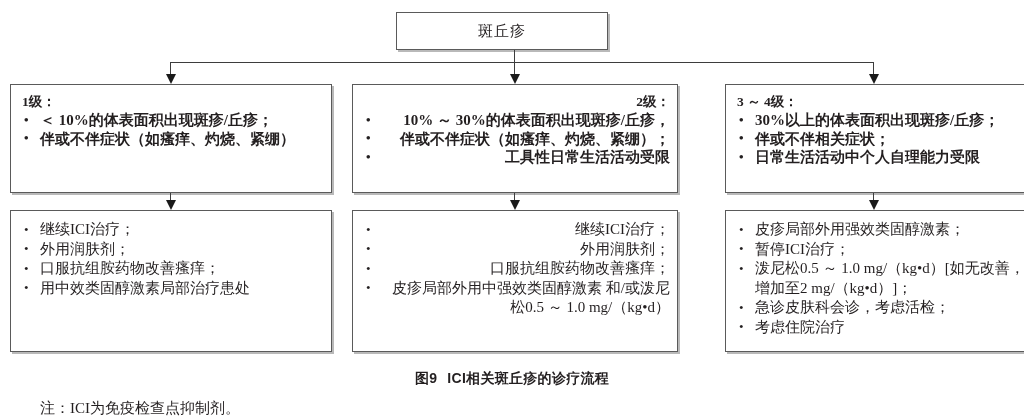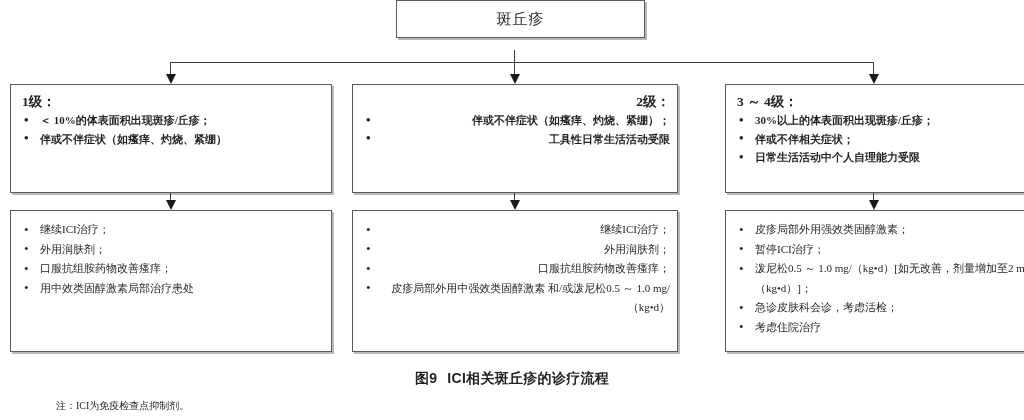--- a/index.html
+++ b/index.html
@@ -29,22 +29,22 @@
     position: absolute;
     left: 0; right: 0;
     text-align: center;
     font-size: 15px;
     letter-spacing: 1px;
   }
 
   
   #root-box {
     left: 396px;
-    top: 0;
-    width: 249px;
+    top: 12px;
+    width: 212px;
     height: 38px;
   }
   #root-box .box-title {
     top: 9px;
   }
 
   
   .grade-box {
     top: 84px;
     height: 109px;
@@ -69,21 +69,21 @@
     white-space: nowrap;
   }
 
   ul.bullets {
     list-style: none;
     margin: 0;
     padding: 0;
   }
   ul.bullets li {
     position: relative;
-    font-size: 11px;
+    font-size: 15px;
     line-height: 18.5px;
     padding-left: 18px;
     margin: 0 0 0 2px;
   }
   ul.bullets li::before {
     content: "\2022";
     position: absolute;
     left: 2px;
     top: -0.5px;
     font-size: 13px;
@@ -121,23 +121,23 @@
     top: 370px;
     text-align: center;
     font-size: 14px;
     font-weight: bold;
     font-family: "Liberation Sans", "DejaVu Sans", sans-serif;
     letter-spacing: 0.3px;
   }
   #caption .cap-num { margin-right: 10px; }
   #note {
     position: absolute;
-    left: 56px;
+    left: 40px;
     top: 399px;
-    font-size: 10px;
+    font-size: 15px;
   }
 </style>
 </head>
 <body>
 
 <div id="page">
 
   <div class="box" id="root-box">
     <div class="box-title">斑丘疹</div>
   </div>
@@ -158,20 +158,21 @@
     <div class="grade-head">1级：</div>
     <ul class="bullets">
       <li>＜ 10%的体表面积出现斑疹/丘疹；</li>
       <li>伴或不伴症状（如瘙痒、灼烧、紧绷）</li>
     </ul>
   </div>
 
   <div class="box grade-box col-2">
     <div class="grade-head">2级：</div>
     <ul class="bullets">
+      <li>10% ～ 30%的体表面积出现斑疹/丘疹，</li>
       <li>伴或不伴症状（如瘙痒、灼烧、紧绷）；</li>
       <li>工具性日常生活活动受限</li>
     </ul>
   </div>
 
   <div class="box grade-box col-3">
     <div class="grade-head">3 ～ 4级：</div>
     <ul class="bullets">
       <li>30%以上的体表面积出现斑疹/丘疹；</li>
       <li>伴或不伴相关症状；</li>

